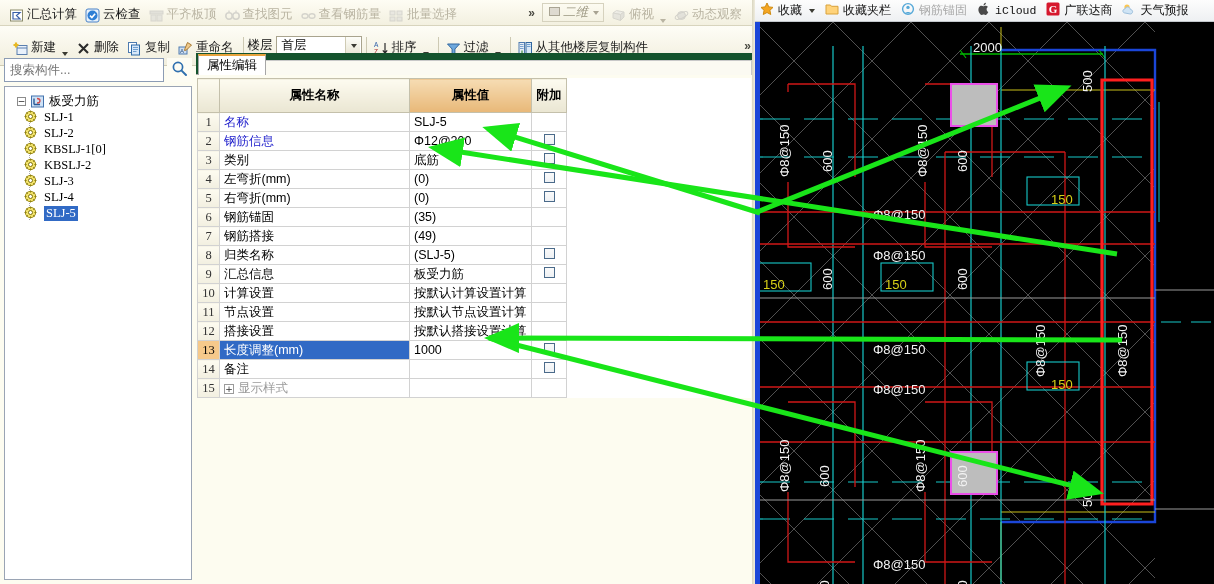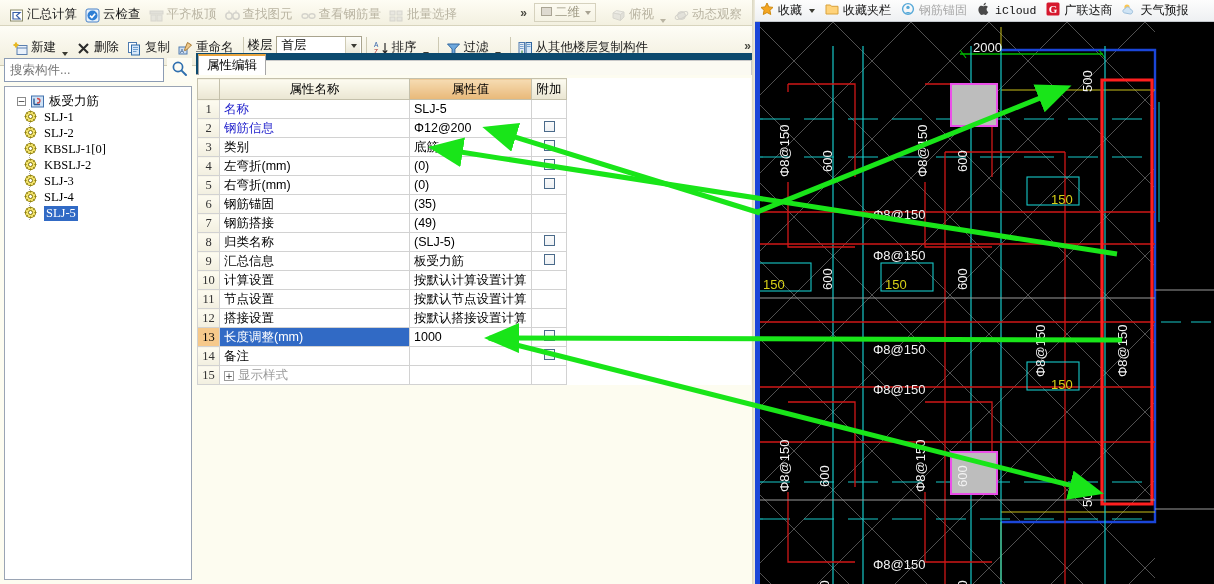--- a/index.html
+++ b/index.html
@@ -93,21 +93,21 @@
   .tchild.sel .lbl{ background:#316ac5; color:#fff; padding:0 2px;}
   .dots{ position:absolute; left:24px; top:0; bottom:0; width:1px;
     background-image:linear-gradient(#aaa 50%, transparent 0); background-size:1px 2px;}
 
   
   .proppanel{
     position:absolute; left:196px; top:53px; width:556px; height:527px;
   }
   .tabstrip{
     position:relative; height:22px; border-bottom:1px solid #a6a6a6;
-    background:#0c4a6e;
+    background:#14532d;
   }
   .tab{
     position:absolute; left:2px; top:1px; height:21px; min-width:56px;
     background:#fff; border:1px solid #a6a6a6; border-bottom:none;
     border-top:2px solid #e8a33d;
     display:flex; align-items:center; justify-content:center;
     font-size:12.5px; padding:0 8px; color:#000;
   }
   .tabrest{
     position:absolute; left:68px; right:0; top:7px; height:15px;
@@ -119,22 +119,22 @@
     position:absolute; left:1px; top:25px;
     border-collapse:collapse; table-layout:fixed;
     font-size:12.5px; background:#fff;
   }
   table.props th, table.props td{
     border:1px solid #d2d2d2; padding:0 4px; height:19px;
     vertical-align:middle; white-space:nowrap; overflow:hidden;
   }
   table.props th{
     background:linear-gradient(#fdfbf0,#eae6d2);
-    font-weight:normal; color:#000; text-align:center;
-    height:21px; border:1px solid #c4c0ab;
+    font-weight:bold; color:#000; text-align:center;
+    height:34px; border:1px solid #c4c0ab;
   }
   th.colval{ background:linear-gradient(#f6dcb3,#e8b878)!important; color:#000;}
   .cidx{ width:22px; text-align:center; color:#333;
     background:linear-gradient(#fdfbf0,#f2efe0); font-family:"Liberation Serif",serif;}
   .cname{ width:190px; }
   .cval{  width:122px; }
   .cadd{  width:35px; text-align:center;}
   .cpad{  width:184px; border-left:1px solid #d2d2d2 !important;}
   .blue{ color:#2222cc; }
   tr.selrow .cidx{ background:#f6c98b; color:#000;}
@@ -253,21 +253,21 @@
             <rect x="1" y="9" width="5" height="4" fill="#ddd8bd" stroke="#b7b096"></rect>
             <rect x="8" y="9" width="5" height="4" fill="#ddd8bd" stroke="#b7b096"></rect>
           </svg>
       </span>
       <span>批量选择</span>
     </div>
 
     <span style="flex:1"></span>
     <span class="chev">»</span>
 
-    <div class="combo flat" style="margin-right:12px;">
+    <div class="combo flat" style="margin-right:4px;font-style:italic;">
       <span class="gi" style="width:13px;flex:0 0 13px;">
         <svg width="13" height="13" viewBox="0 0 13 13">
             <rect x="1.5" y="2.5" width="10" height="8" fill="#dedad0" stroke="#a9a493"></rect>
           </svg>
       </span>
       <span style="color:#9b9680;padding-left:2px;">二维</span>
       <span class="dd">
           <span class="caret" style="border-top-color:#a8a392"></span>
         </span>
     </div>

